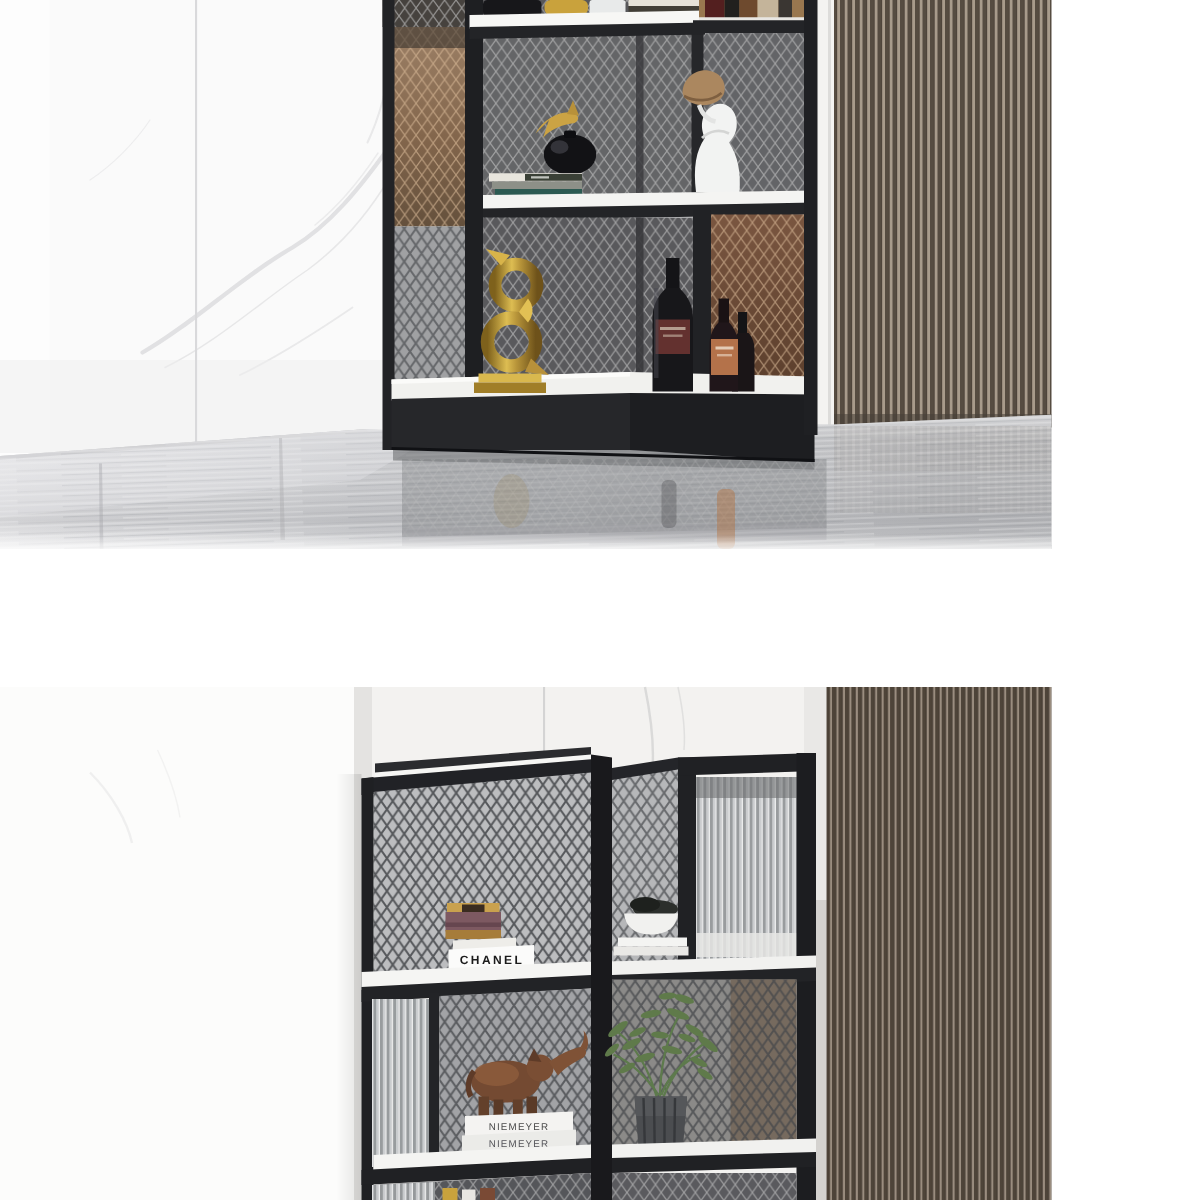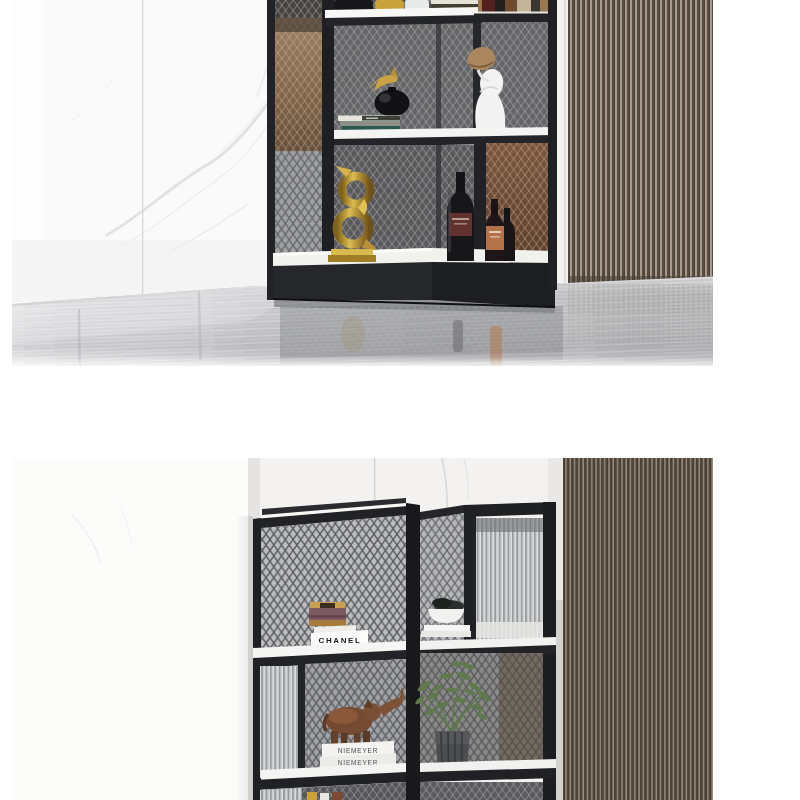--- a/index.html
+++ b/index.html
@@ -1,16 +1,16 @@
 <!DOCTYPE html>
 <html><head>
 <meta charset="utf-8">
 <style>
 html,body{margin:0;padding:0;background:#ffffff;font-family:"Liberation Sans",sans-serif;}
-#stage{position:relative;width:701px;height:800px;background:#ffffff;overflow:hidden;margin-left:12px;}
+#stage{position:relative;width:701px;height:800px;background:#ffffff;overflow:hidden;}
 </style>
 </head>
 <body>
 
 <div id="stage">
 <svg width="800" height="800" viewBox="0 0 800 800" xmlns="http://www.w3.org/2000/svg">
 <defs>
 
 <pattern id="meshL" width="7.6" height="10.6" patternUnits="userSpaceOnUse">
   <path d="M0 0 L7.6 10.6 M7.6 0 L0 10.6" stroke="#c6c6c6" stroke-width="0.8" fill="none" opacity="0.62"></path>

